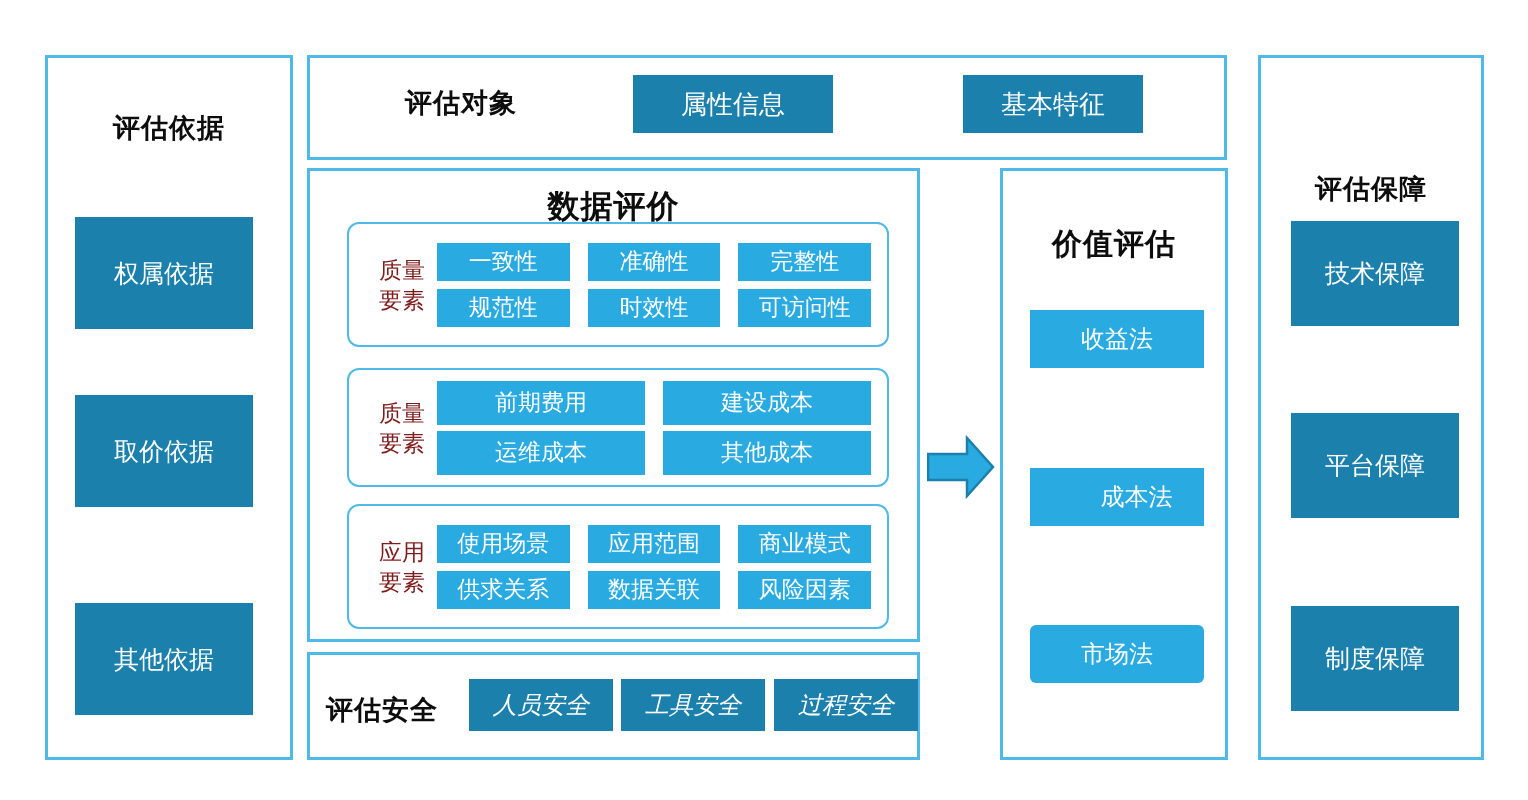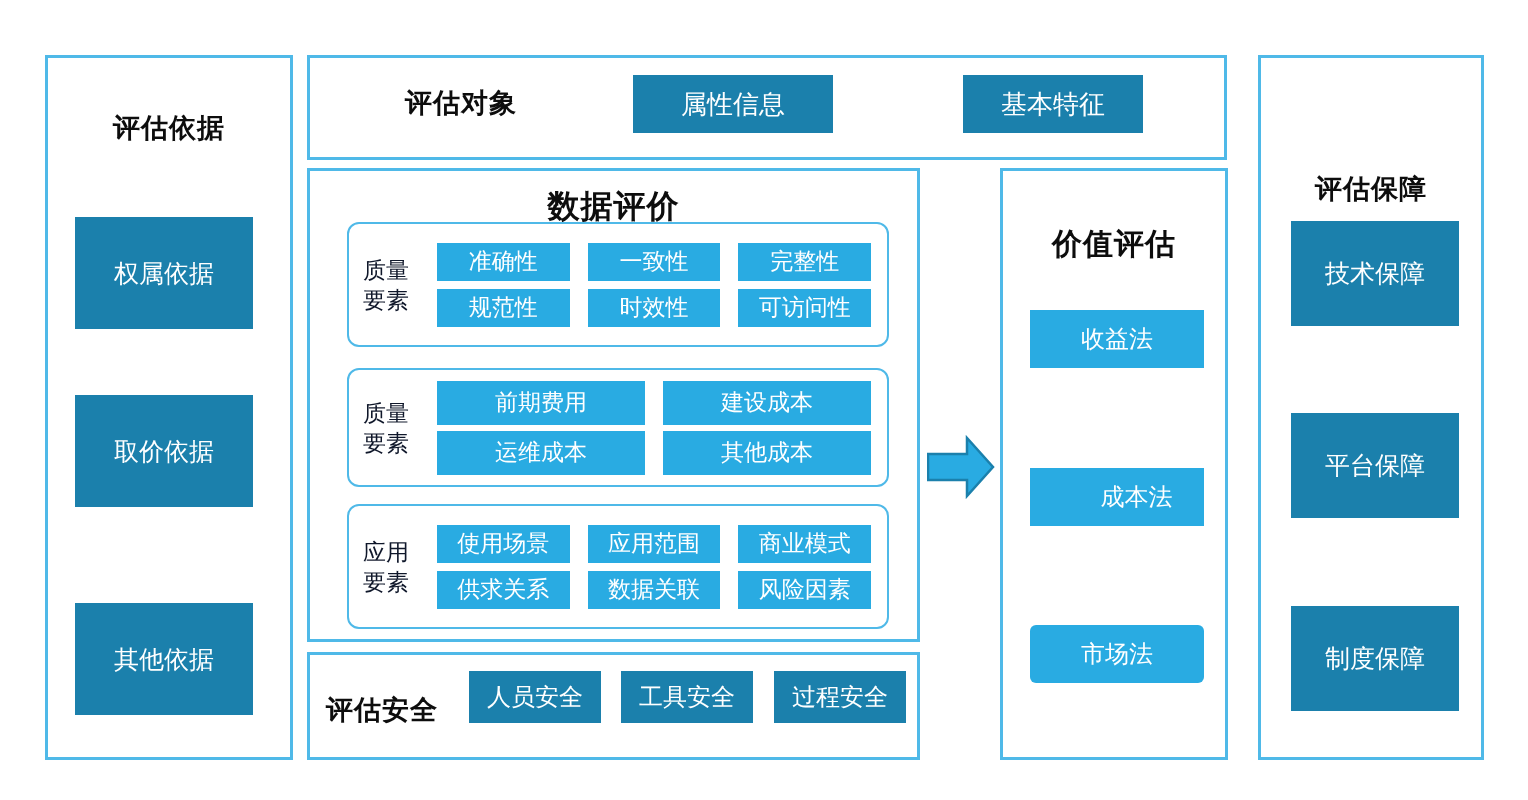--- a/index.html
+++ b/index.html
@@ -69,21 +69,21 @@
   .group{
     position:absolute;
     left:37px;width:542px;
     border:2px solid #4FB9E8;
     border-radius:12px;
     box-sizing:border-box;
     background:#ffffff;
   }
   .group .glabel{
     position:absolute;left:14px;top:50%;transform:translateY(-50%);
-    font-size:23px;line-height:30px;color:#0f172a;text-align:left;width:62px;
+    font-size:23px;line-height:30px;color:#7f1d1d;text-align:right;width:62px;
   }
   .grows{
     position:absolute;left:88px;right:16px;top:8px;bottom:8px;
     display:flex;flex-direction:column;justify-content:center;gap:8px;
   }
   .grow{display:flex;gap:18px;}
   .grow .chip{height:38px;font-size:23px;flex:1;}
 
   #g-quality{top:51px;height:125px;}
   #g-cost{top:197px;height:119px;}
@@ -91,21 +91,21 @@
 
   #g-cost .grow .chip{height:44px;font-size:23px;}
   #g-cost .grows{gap:6px;}
 
   
   #panel-security{left:307px;top:652px;width:613px;height:108px;}
   #panel-security .heading{
     position:absolute;left:16px;top:37px;font-size:27px;
   }
   #panel-security .chip{
-    position:absolute;top:16px;height:52px;width:132px;font-size:24px;
+    position:absolute;top:24px;height:52px;width:144px;font-size:24px;font-style:italic;
   }
   #panel-security .s0{left:159px;}
   #panel-security .s1{left:311px;}
   #panel-security .s2{left:464px;}
 
   
   #arrow{
     position:absolute;left:927px;top:434px;width:68px;height:66px;
   }
 
@@ -154,22 +154,22 @@
   <div class="panel" id="panel-eval">
     <div class="heading">数据评价</div>
 
     <div class="group" id="g-quality">
       <div class="glabel">
         <div>质量</div>
         <div>要素</div>
       </div>
       <div class="grows">
         <div class="grow">
+          <div class="chip chip-light">一致性</div>
           <div class="chip chip-light">准确性</div>
-          <div class="chip chip-light">一致性</div>
           <div class="chip chip-light">完整性</div>
         </div>
         <div class="grow">
           <div class="chip chip-light">规范性</div>
           <div class="chip chip-light">时效性</div>
           <div class="chip chip-light">可访问性</div>
         </div>
       </div>
     </div>
 

